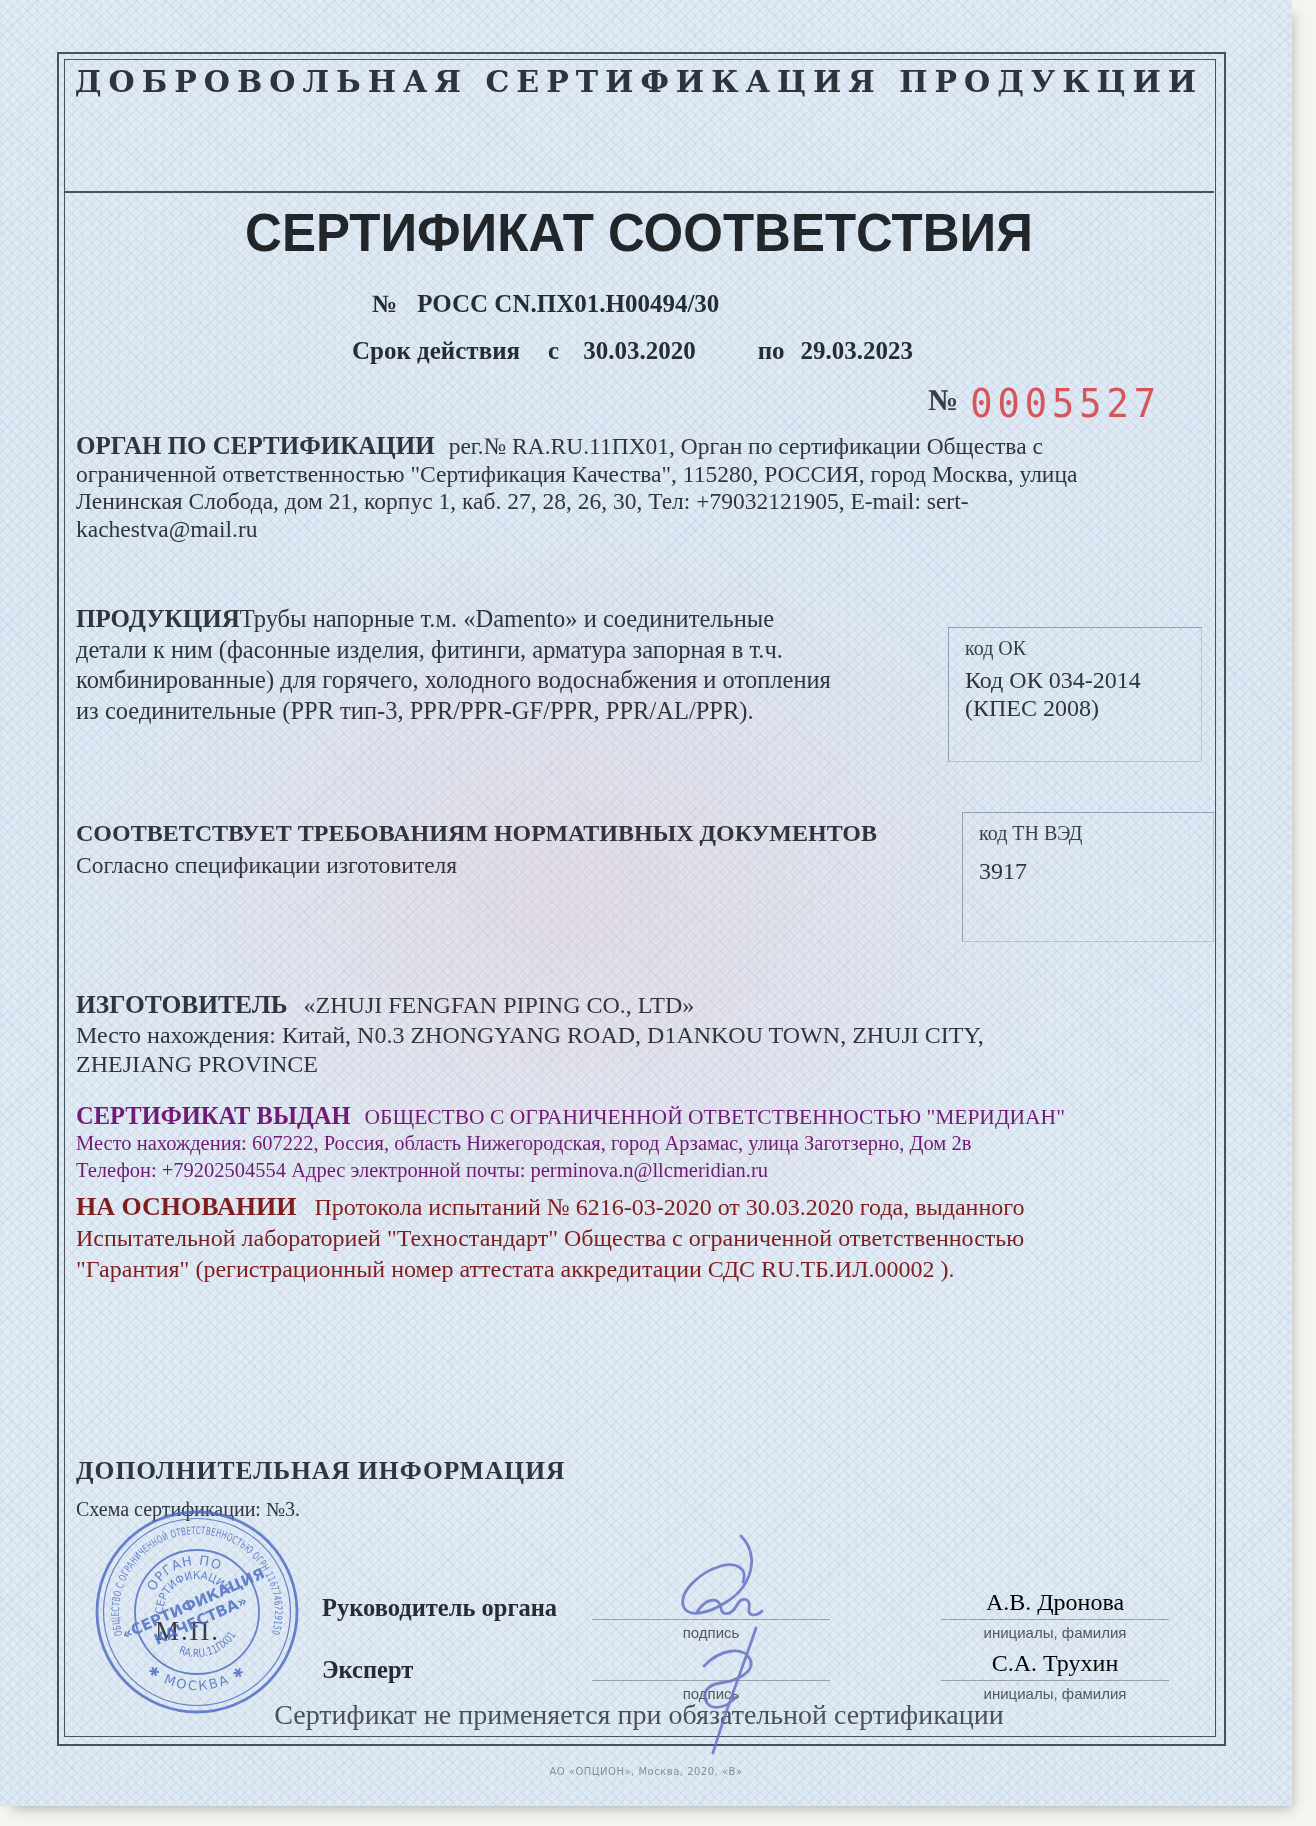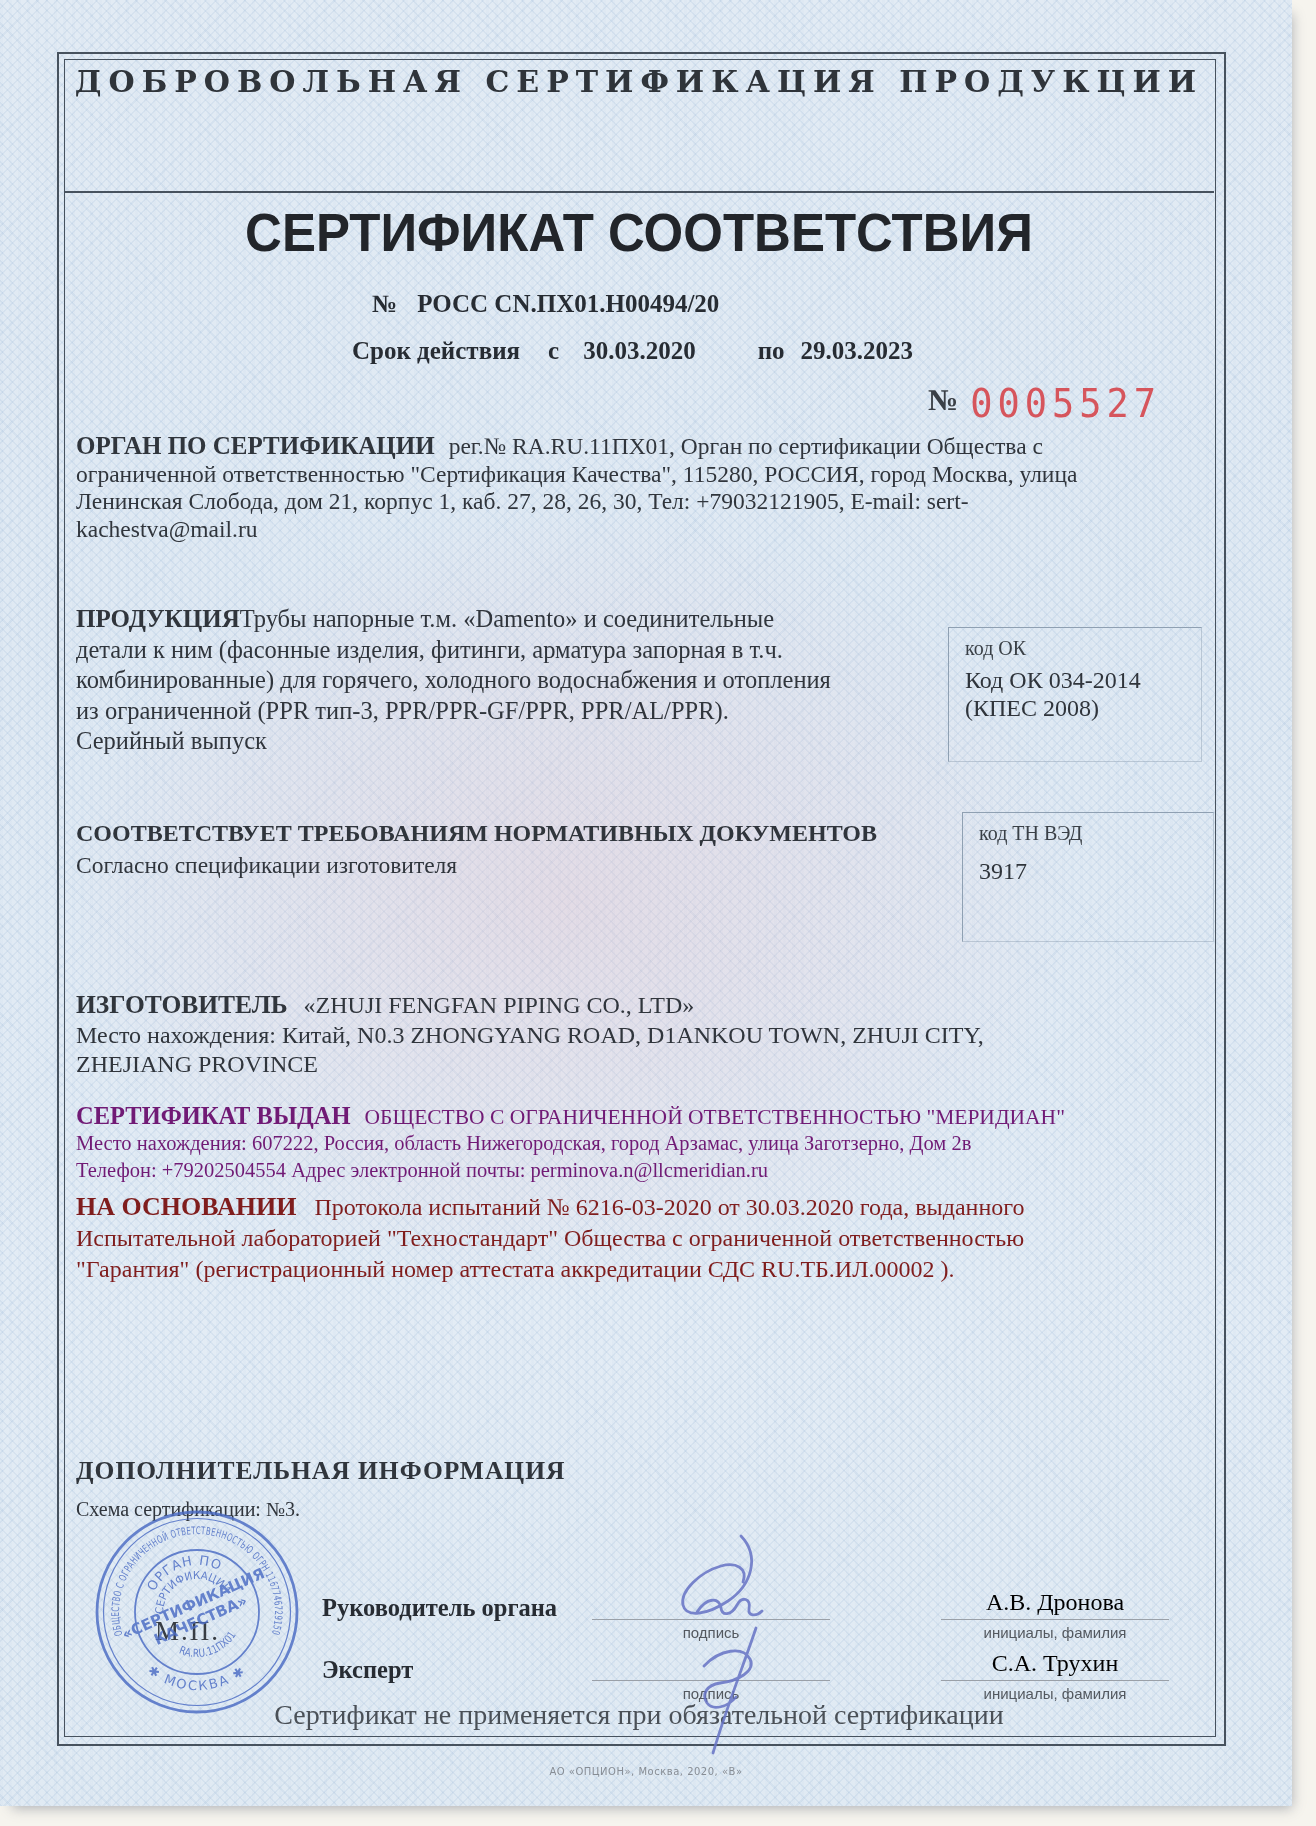--- a/index.html
+++ b/index.html
@@ -96,21 +96,21 @@
   <div class="paper abs"></div>
 
   <div class="abs border-outer"></div>
   <div class="abs border-inner"></div>
   <div class="abs header-divider"></div>
 
   <div class="abs program-title">ДОБРОВОЛЬНАЯ СЕРТИФИКАЦИЯ ПРОДУКЦИИ</div>
   <div class="abs cert-title">СЕРТИФИКАТ СООТВЕТСТВИЯ</div>
 
   <div class="abs cert-number-row">
-    <span>№</span><span class="num">РОСС CN.ПХ01.H00494/20</span>
+    <span>№</span><span class="num">РОСС CN.ПХ01.H00494/30</span>
   </div>
 
   <div class="abs validity-row">
     <span>Срок действия</span><span class="vf-label">с</span><span class="vf">30.03.2020</span><span class="vt-label">по</span><span class="vt">29.03.2023</span>
   </div>
 
   <div class="abs blank-number">
     <span class="sym">№</span><span class="digits">0005527</span>
   </div>
 
@@ -118,22 +118,21 @@
     <div><span class="lbl">ОРГАН ПО СЕРТИФИКАЦИИ</span><span>рег.№ RA.RU.11ПХ01, Орган по сертификации Общества с</span></div>
     <div>ограниченной ответственностью "Сертификация Качества", 115280, РОССИЯ, город Москва, улица</div>
     <div>Ленинская Слобода, дом 21, корпус 1, каб. 27, 28, 26, 30, Тел: +79032121905, E-mail: sert-</div>
     <div>kachestva@mail.ru</div>
   </div>
 
   <div class="abs sec" id="product">
     <div><span class="lbl">ПРОДУКЦИЯ</span><span>Трубы напорные т.м. «Damento» и соединительные</span></div>
     <div>детали к ним (фасонные изделия, фитинги, арматура запорная в т.ч.</div>
     <div>комбинированные) для горячего, холодного водоснабжения и отопления</div>
-    <div>из ограниченной (PPR тип-3, PPR/PPR-GF/PPR, PPR/AL/PPR).</div>
-    <div>Серийный выпуск</div>
+    <div>из соединительные (PPR тип-3, PPR/PPR-GF/PPR, PPR/AL/PPR).</div>
   </div>
 
   <div class="abs code-box" id="code-ok">
     <div class="cap">код ОК</div>
     <div class="val">Код ОК 034-2014</div>
     <div class="val" style="padding-top:0;">(КПЕС 2008)</div>
   </div>
 
   <div class="abs sec" id="conforms">
     <div class="lbl">СООТВЕТСТВУЕТ ТРЕБОВАНИЯМ НОРМАТИВНЫХ ДОКУМЕНТОВ</div>

